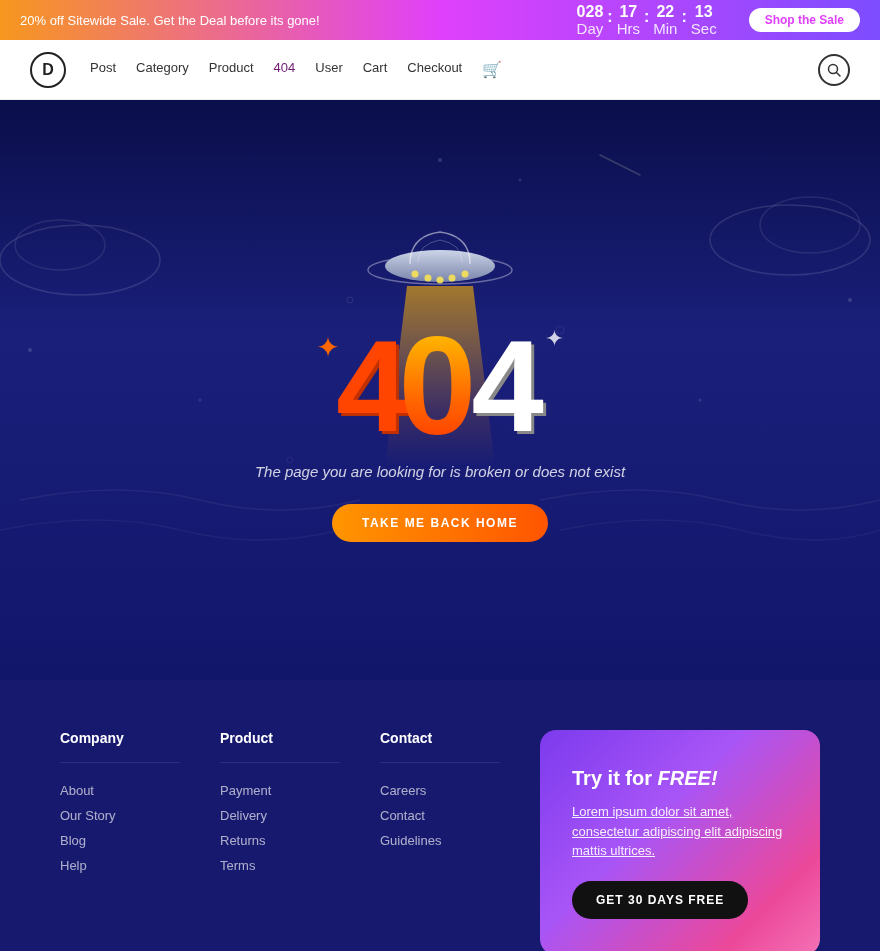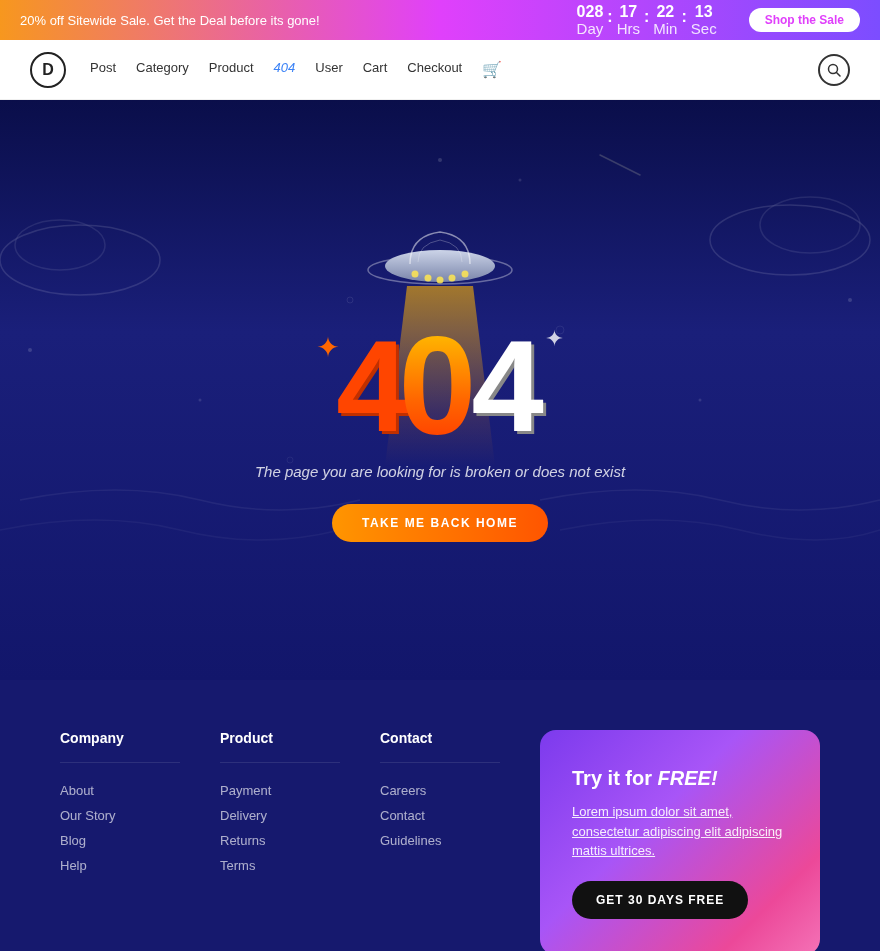--- a/index.html
+++ b/index.html
@@ -29,21 +29,21 @@
       background: #fff; display: flex; align-items: center;
       padding: 0 30px; height: 60px; border-bottom: 1px solid #f0f0f0;
     }
     .logo {
       width: 36px; height: 36px; border: 2px solid #222; border-radius: 50%;
       display: flex; align-items: center; justify-content: center;
       font-weight: 700; font-size: 16px; color: #222; margin-right: 24px; flex-shrink: 0;
     }
     .nav-links { display: flex; align-items: flex-start; gap: 20px; flex: 1; }
     .nav-link { color: #333; font-size: 13px; text-decoration: none; font-weight: 500; cursor: pointer; }
-    .nav-link.active { color: #3b82f6; font-style: italic; }
+    .nav-link.active { color: #701a75; }
     .cart-icon { font-size: 16px; color: #333; }
     .search-icon-btn {
       width: 32px; height: 32px; border: 2px solid #333; border-radius: 50%;
       display: flex; align-items: center; justify-content: center; cursor: pointer;
       background: none;
     }
 
     
     .hero-404 {
       background: #0d1560;

